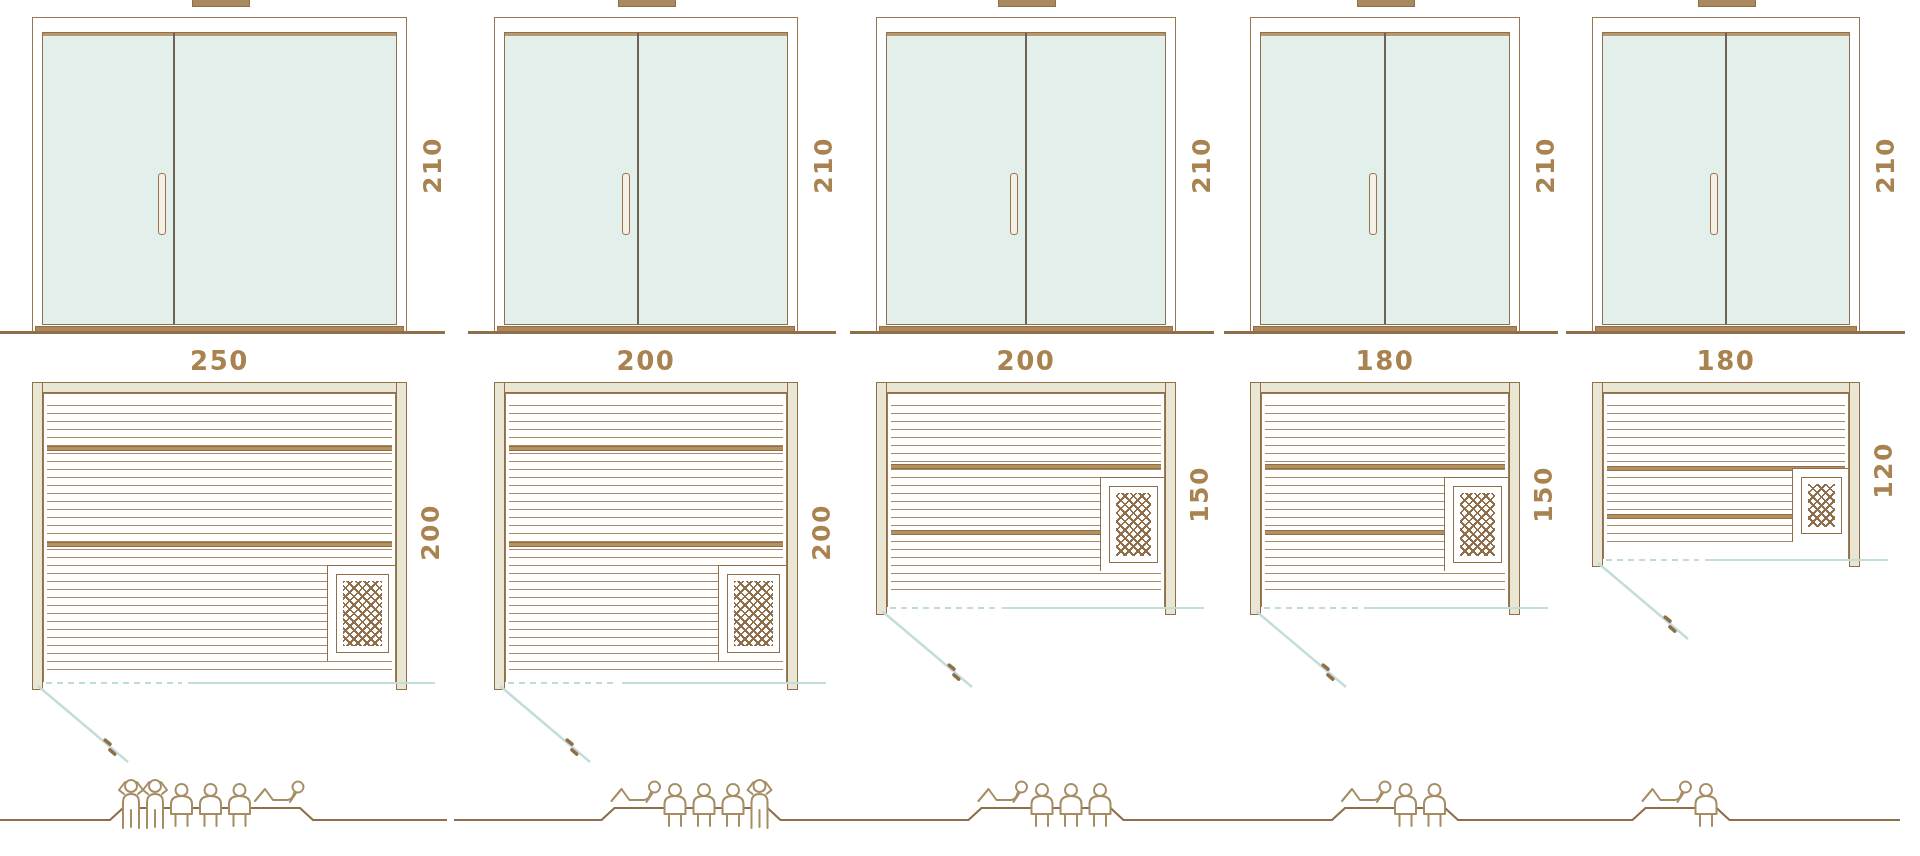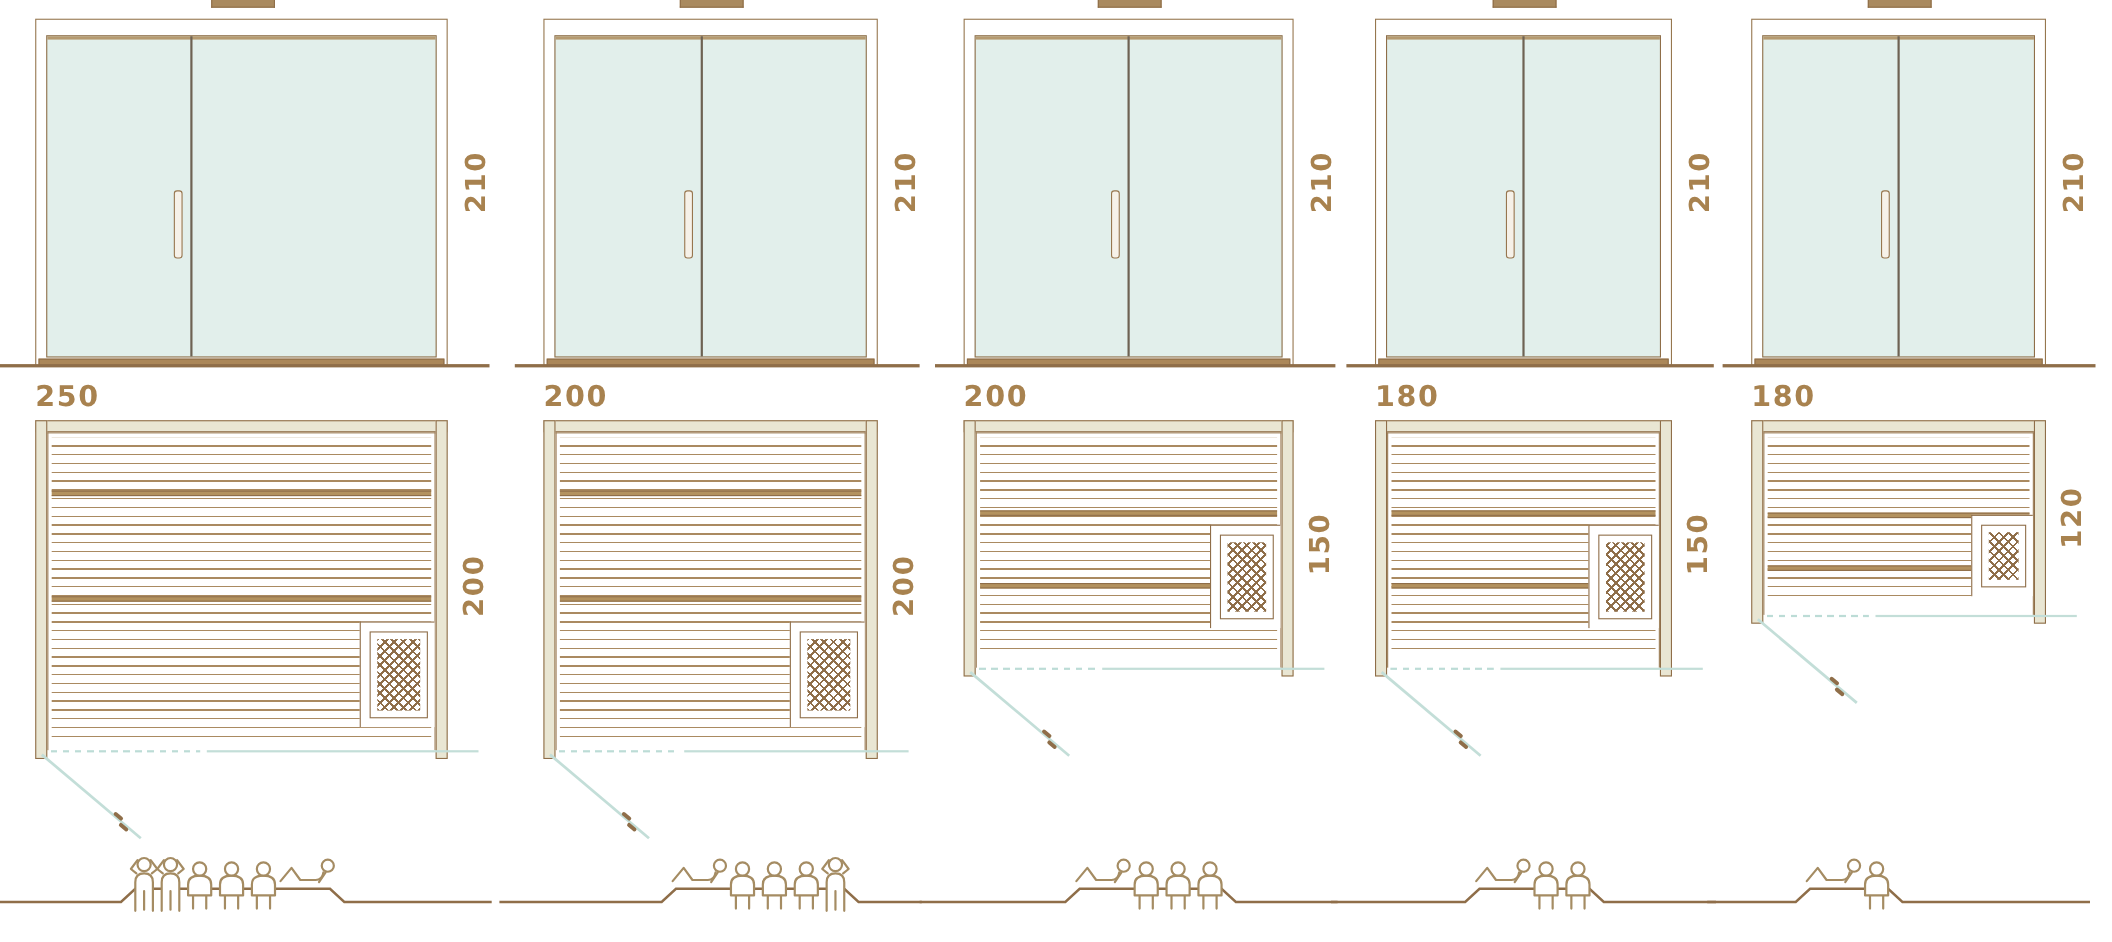--- a/index.html
+++ b/index.html
@@ -13,21 +13,21 @@
   
   .door{position:absolute;left:0;right:0;top:17px;height:316px;border:1.5px solid #96774f;background:#fff;box-sizing:border-box;}
   .glass{position:absolute;left:9px;right:9px;top:14px;bottom:7px;background:#e2efeb;border:1px solid #8f6e49;}
   .glass-top{position:absolute;left:0;right:0;top:0;height:3px;background:#b59a70;}
   .divider{position:absolute;top:0;bottom:0;width:2px;background:#6e6253;}
   .handle{position:absolute;top:140px;width:6px;height:60px;background:#f6f1e8;border:1.5px solid #97764e;border-radius:3px;}
   .sill{position:absolute;left:2px;right:2px;bottom:-1px;height:7px;background:#ab8759;border:1px solid #8f6e49;box-sizing:border-box;}
   .ground{position:absolute;top:331px;height:2.5px;background:#8f6e49;}
 
   
-  .wlabel{position:absolute;top:346px;left:0;width:100%;text-align:left;font-size:26px;font-weight:700;
+  .wlabel{position:absolute;top:346px;left:0;width:100%;text-align:center;font-size:26px;font-weight:700;
           letter-spacing:1.5px;color:#a8824f;}
   .vlabel{position:absolute;width:34px;height:90px;display:flex;align-items:center;justify-content:center;}
   .vlabel span{transform:rotate(-90deg);white-space:nowrap;font-size:25px;font-weight:700;letter-spacing:1.5px;color:#a8824f;}
   .door-h{left:100%;margin-left:8px;top:120px;}
 
   
   .plan{position:absolute;left:0;right:0;top:382px;}
   .wall{position:absolute;background:#e9e6d3;border:1px solid #8f6e49;box-sizing:border-box;}
   .wall-top{left:0;right:0;top:0;height:11px;}
   .wall-left{left:0;top:0;bottom:0;width:11px;}

